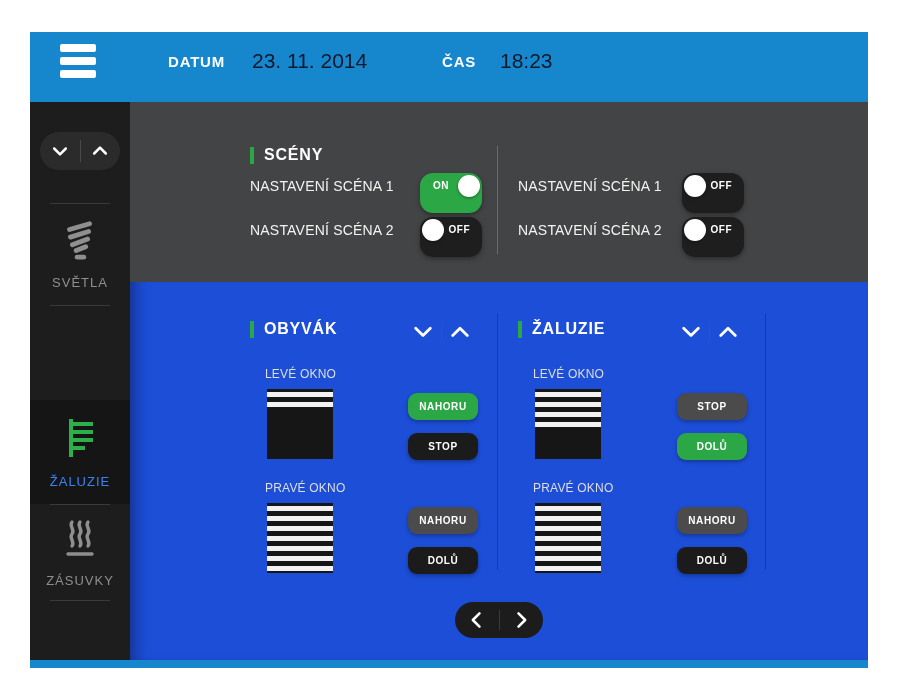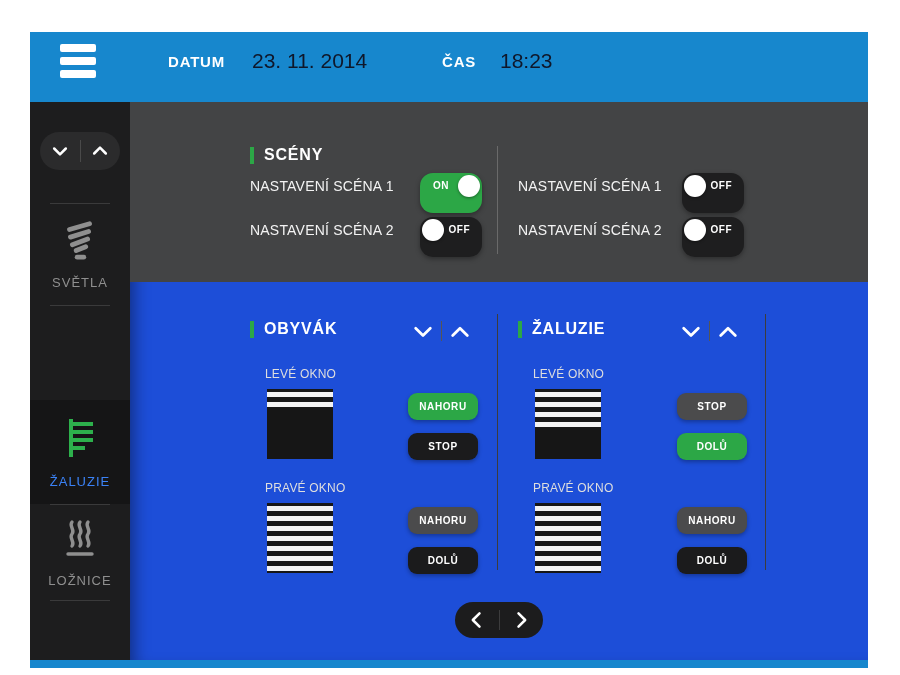--- a/index.html
+++ b/index.html
@@ -158,21 +158,21 @@
 
         <div class="side-item" style="top:402px;height:96px">
           <span>
             <svg width="44" height="44" viewBox="0 0 44 44" fill="none" stroke="#8f8f8f" stroke-width="3.4" stroke-linecap="round">
               <path d="M14 6 c-3.5 4 3.5 8 0 12 c-3.5 4 3.5 8 0 12"></path>
               <path d="M22 6 c-3.5 4 3.5 8 0 12 c-3.5 4 3.5 8 0 12"></path>
               <path d="M30 6 c-3.5 4 3.5 8 0 12 c-3.5 4 3.5 8 0 12"></path>
               <path d="M10 38 H34"></path>
             </svg>
           </span>
-          <span class="lbl">LOŽNICE</span>
+          <span class="lbl">ZÁSUVKY</span>
         </div>
       </div>
 
       <div class="content">
 
         <div class="scenes">
           <div class="sec-title" style="left:120px;top:44px">
             <span class="gbar"></span>
             <span>SCÉNY</span>
           </div>

